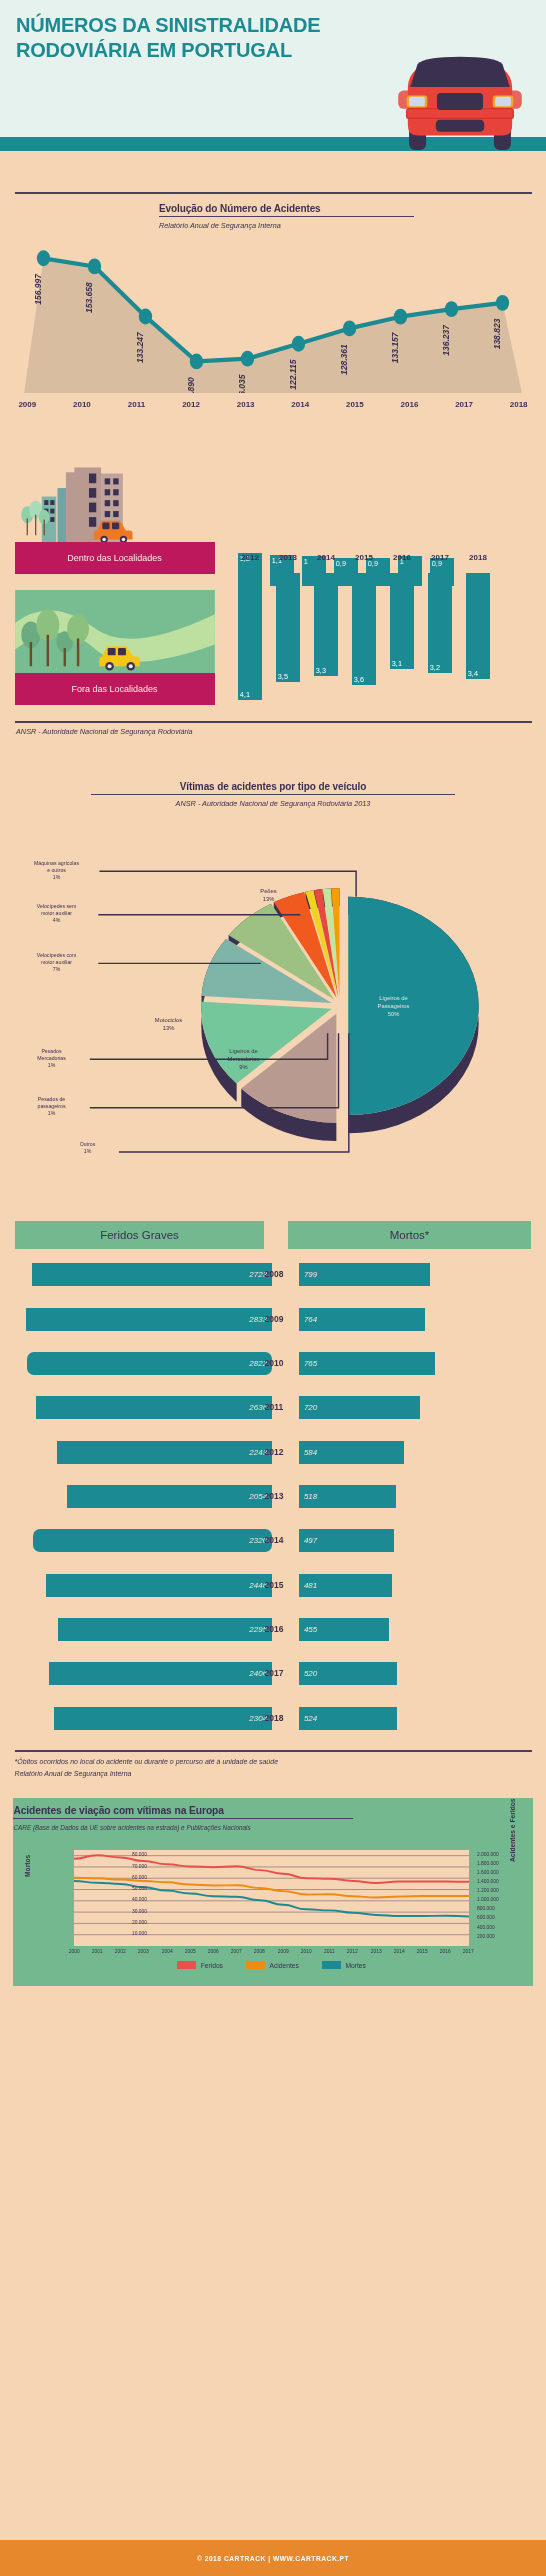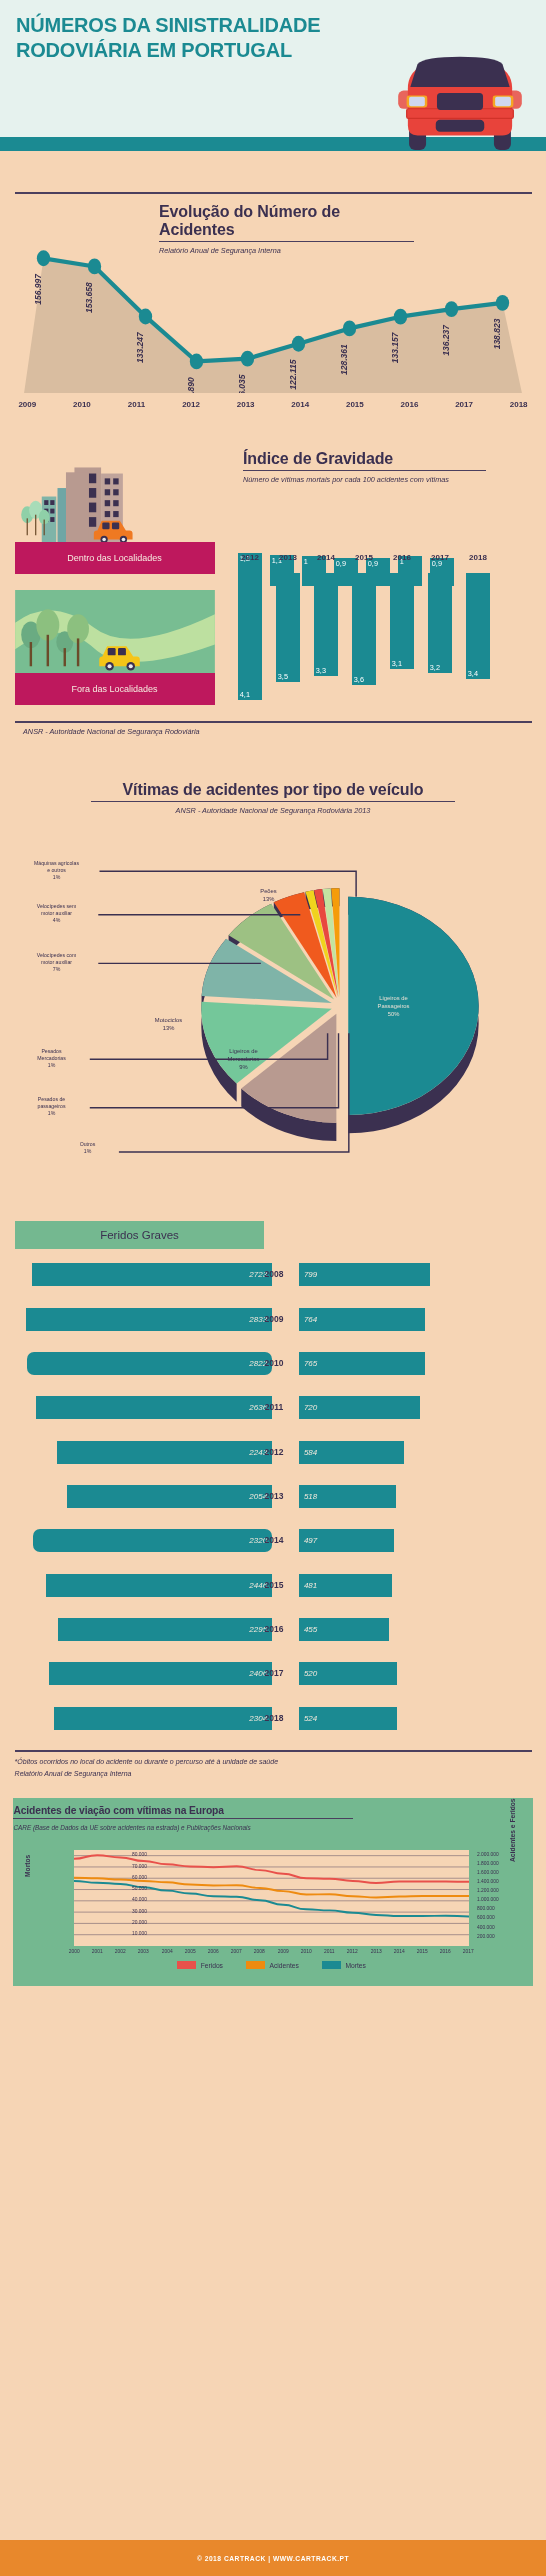--- a/index.html
+++ b/index.html
@@ -16,21 +16,21 @@
   .header-title {
     position:absolute; left:16px; top:13.4px; width:389px;
     font-size:20px; font-weight:bold; line-height:1.22;
     color:#1b8a92; letter-spacing:-0.2px; text-transform:uppercase;
   }
   .header-band { position:absolute; left:0; bottom:14px; width:546px; height:14px; background:#1b8a92; }
   .header-sand { position:absolute; left:0; bottom:0; width:546px; height:14px; background:#f6d5b5; }
   .car-front { position:absolute; right:19.4px; top:53px; width:134px; height:100px; }
 
   
-  .sect-title { font-size:16px; font-weight:bold; color:#3b3050; letter-spacing:-0.1px; }
+  .sect-title { font-size:10px; font-weight:bold; color:#3b3050; letter-spacing:-0.1px; }
   .sect-rule { height:1.2px; background:#4b3f5e; margin-top:1.8px; }
   .sect-sub { font-size:7.3px; font-style:italic; color:#3b3050; margin-top:3.6px; line-height:1.45; }
 
   
   .s1 { position:relative; width:546px; height:273px; }
   .s1-head { position:absolute; left:159px; top:38px; width:255px; }
   .s1-chart { position:absolute; left:18px; top:64px; width:510px; height:164px; }
   .s1-years { position:absolute; left:0; top:235px; width:546px; display:flex; }
   .s1-years span { flex:1; text-align:center; font-size:8px; font-weight:bold; color:#3b3050; }
   .s1-rule { position:absolute; left:14.6px; top:27px; width:517px; height:1.8px; background:#4b3f5e; }
@@ -46,21 +46,21 @@
   }
   .s2-bars-top { position:absolute; left:238px; top:73px; width:294px; height:35px; display:flex; gap:8px;margin-top:40px; }
   .s2-bar-t { width:24px; background:#1b8a92; align-self:flex-end; position:relative; color:#fff; font-size:7.3px; }
   .s2-bar-t span { position:absolute; left:1.8px; top:1.2px; }
   .s2-years { position:absolute; left:238px; top:115px; width:294px; display:flex; gap:14px; }
   .s2-years span { width:24px; text-align:center; font-size:8px; font-weight:bold; }
   .s2-bars-bot { position:absolute; left:238px; top:135px; width:294px; height:134px; display:flex; gap:14px; }
   .s2-bar-b { width:24px; background:#1b8a92; position:relative; color:#fff; font-size:7.3px; }
   .s2-bar-b span { position:absolute; left:1.8px; bottom:1.2px; }
   .s2-rule { position:absolute; left:14.6px; top:283px; width:517px; height:1.8px; background:#4b3f5e; }
-  .s2-src { position:absolute; left:23px; top:289px; font-size:7.3px; font-style:italic; }
+  .s2-src { position:absolute; left:16px; top:289px; font-size:7.3px; font-style:italic; }
 
   
   .s3 { position:relative; width:546px; height:461px; }
   .s3-head { position:absolute; left:91px; top:21px; width:364px; text-align:left; }
   .s3-head .sect-title { text-align:center; }
   .s3-head .sect-sub { text-align:center; }
   .pie-wrap { position:absolute; left:0; top:91px; width:546px; height:340px; }
   .pie-callout { position:absolute; font-size:5.2px; line-height:1.35; text-align:center; color:#3b3050; }
   .pie-label { position:absolute; font-size:5.8px; line-height:1.35; text-align:center; color:#3b3050; }
   .pie-label.white { color:#e9e0d4; }
@@ -172,25 +172,20 @@
       <span>2014</span>
       <span>2015</span>
       <span>2016</span>
       <span>2017</span>
       <span>2018</span>
     </div>
 <div class="s1-rule"></div>
   </div>
 
 <div class="s2">
-  <div class="s2-head">
-    <div class="sect-title">Índice de Gravidade</div>
-    <div class="sect-rule"></div>
-    <div class="sect-sub">Número de vítimas mortais por cada 100 acidentes com vítimas</div>
-  </div>
 
   <div class="city-card">
     <svg viewBox="0 0 330 190" width="200" height="115">
       <rect x="0" y="0" width="330" height="190" fill="#f6d5b5"></rect>
       <rect x="98" y="14" width="44" height="124" fill="#b89a90"></rect>
       <rect x="106" y="24" width="28" height="16" fill="#3b3050"></rect>
         <rect x="106" y="48" width="28" height="16" fill="#3b3050"></rect>
       <rect x="106" y="72" width="28" height="16" fill="#3b3050"></rect>
         <rect x="106" y="96" width="28" height="16" fill="#3b3050"></rect>
       <rect x="70" y="48" width="26" height="90" fill="#6fa6a5"></rect>
@@ -406,35 +401,36 @@
         <div class="pie-callout" style="left: 87px; top: 290px; width: 67px; margin-left: -33px;">
           <div>Outros</div>
           <div>1%</div>
         </div>
       </div>
   </div>
 </div>
 
 <div class="s4">
   <div class="col-head ch-left">Feridos Graves</div>
+  <div class="col-head ch-right">Mortos*</div>
   <div id="table-rows">
       <div class="trow" style="top: 42px;">
         <div class="fbar" style="width: 240px;">2723</div>
         <div class="tyear">2008</div>
         <div class="mbar" style="width: 131px;">799</div>
       </div>
       <div class="trow" style="top: 87px;">
         <div class="fbar" style="width: 246px;">2833</div>
         <div class="tyear">2009</div>
         <div class="mbar" style="width: 126px; text-align: right;">764</div>
       </div>
       <div class="trow" style="top: 131px;">
         <div class="fbar" style="width: 245px; border-radius: 7px;">2822</div>
         <div class="tyear">2010</div>
-        <div class="mbar" style="width: 126px;">765</div>
+        <div class="mbar" style="width: 136px;">765</div>
       </div>
       <div class="trow" style="top: 175px;">
         <div class="fbar" style="width: 236px;">2636</div>
         <div class="tyear">2011</div>
         <div class="mbar" style="width: 121px;">720</div>
       </div>
       <div class="trow" style="top: 220px;">
         <div class="fbar" style="width: 215px;">2243</div>
         <div class="tyear">2012</div>
         <div class="mbar" style="width: 105px;">584</div>

